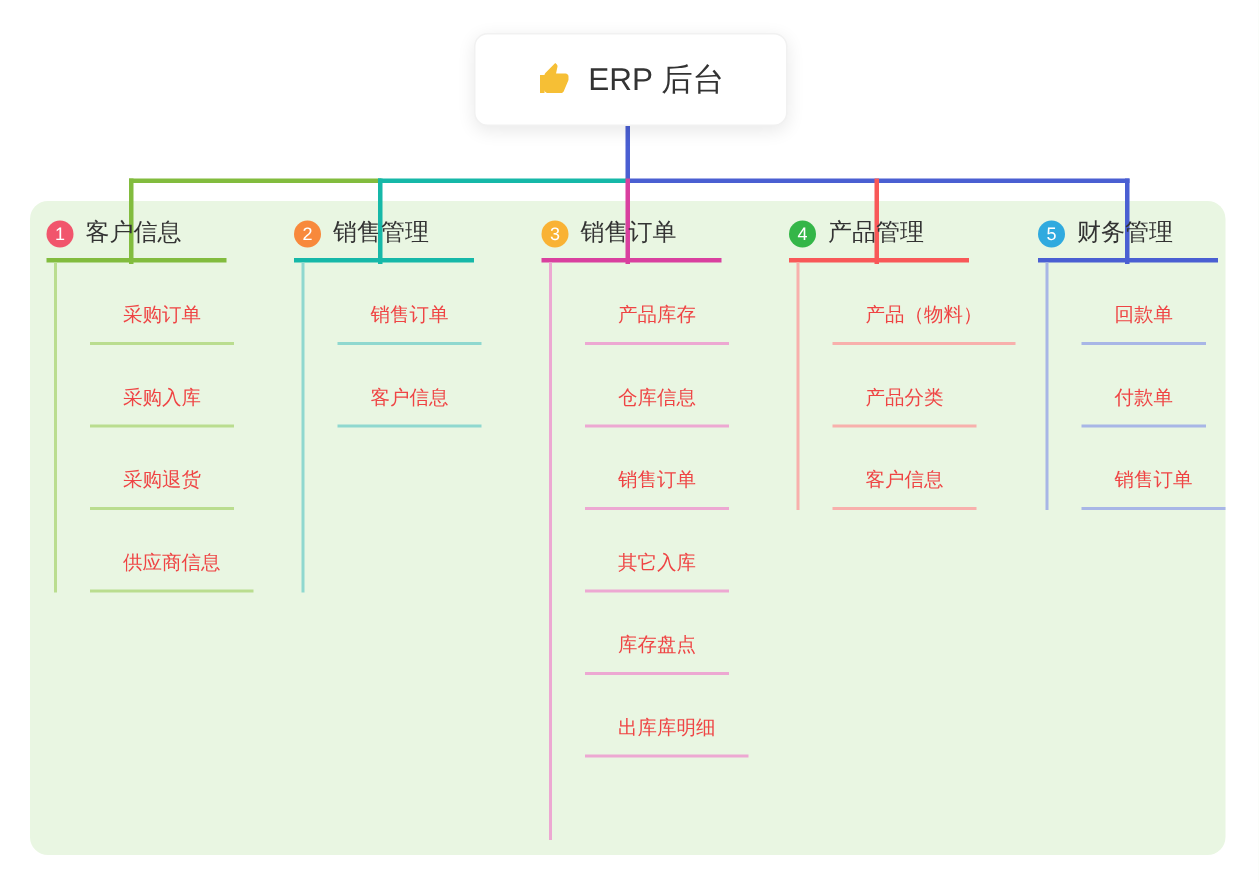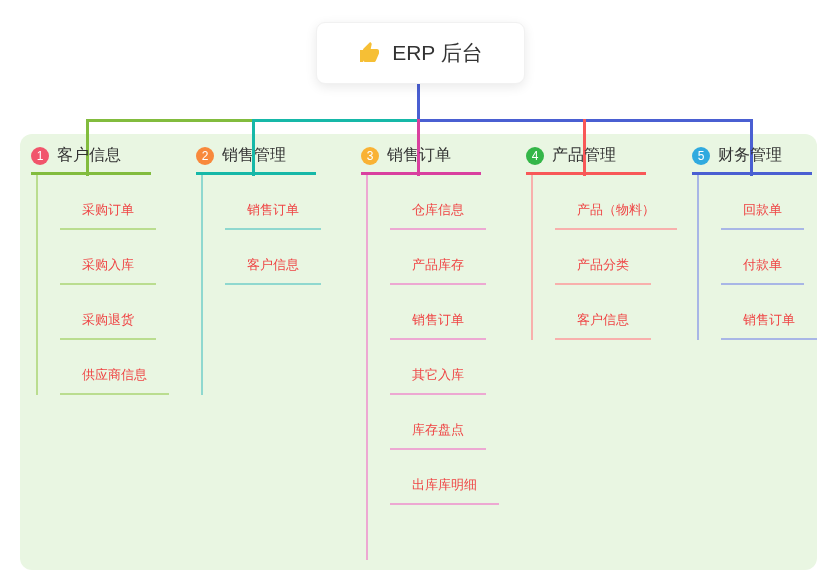--- a/index.html
+++ b/index.html
@@ -93,22 +93,22 @@
     </div>
   </div>
 
   <div class="branch-col col3" style="--c: #d9409f; --cl: #eda8d2; --bc: #f9b234;">
     <div class="branch-header">
       <span class="badge">3</span>
       <span>销售订单</span>
     </div>
     <div class="rail"></div>
     <div class="items">
+      <div class="item">产品库存</div>
       <div class="item">仓库信息</div>
-      <div class="item">产品库存</div>
       <div class="item">销售订单</div>
       <div class="item">其它入库</div>
       <div class="item">库存盘点</div>
       <div class="item">出库库明细</div>
     </div>
   </div>
 
   <div class="branch-col col4" style="--c: #f85858; --cl: #f8b0ac; --bc: #34b648;">
     <div class="branch-header">
       <span class="badge">4</span>

